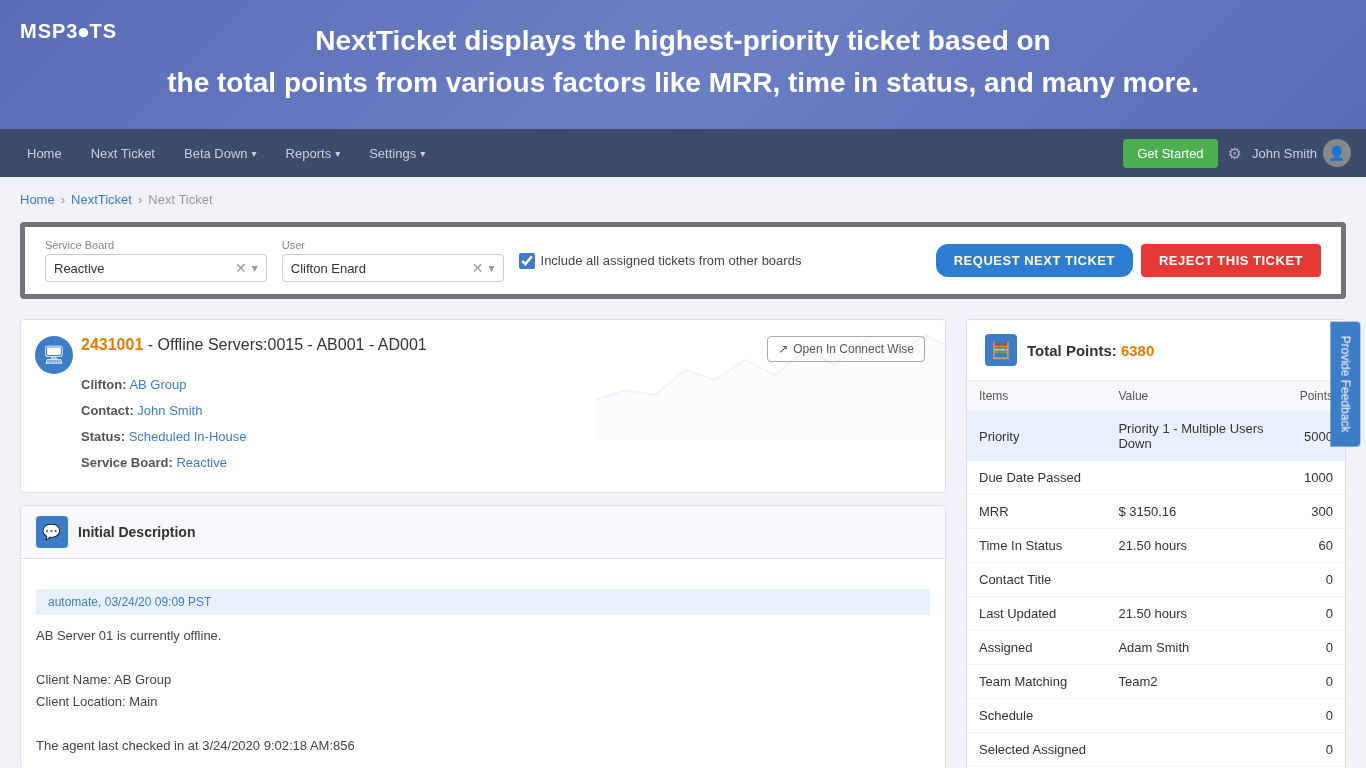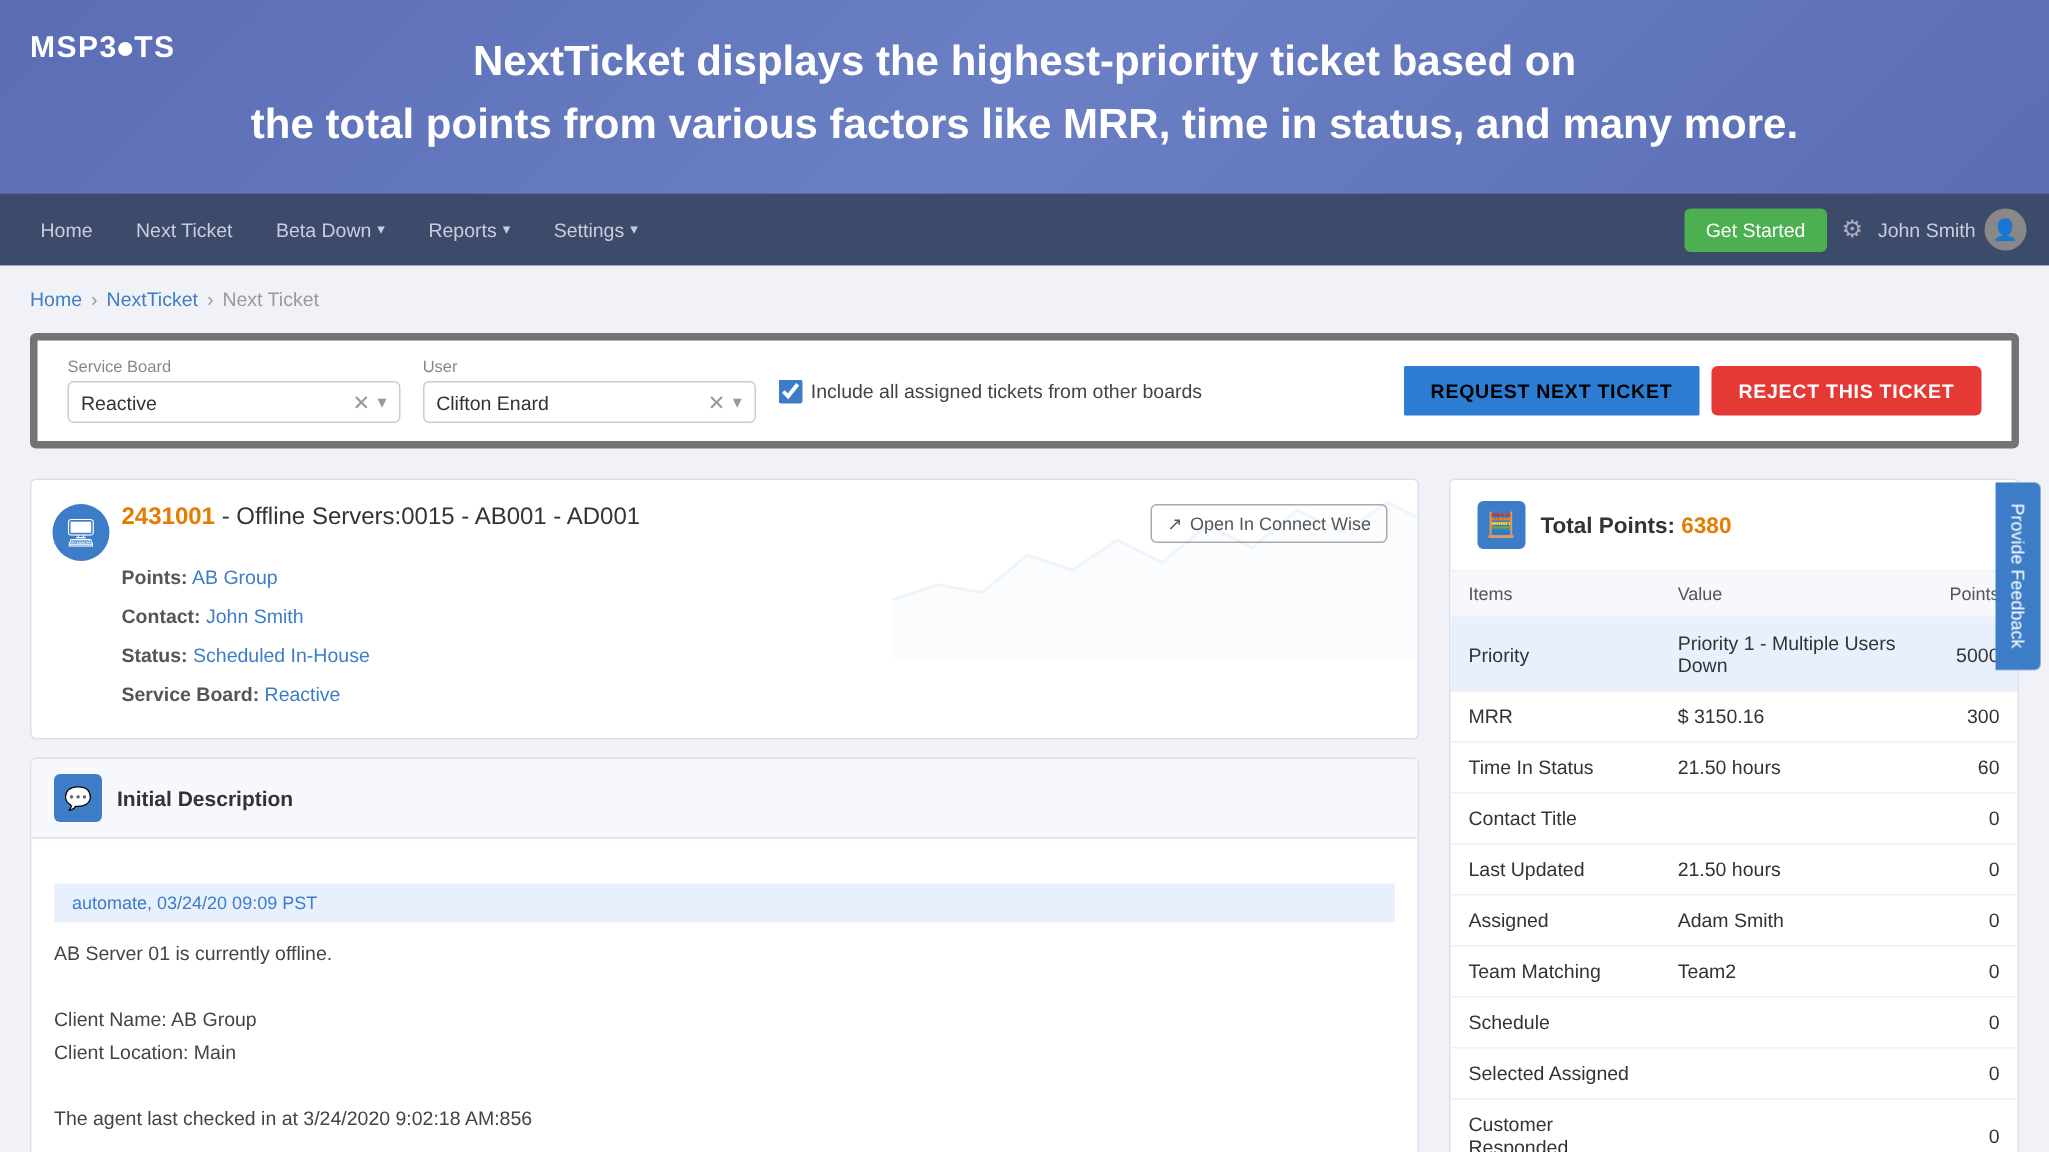--- a/index.html
+++ b/index.html
@@ -173,24 +173,24 @@
       height: 16px;
       accent-color: #3d7dc8;
     }
     .filter-actions {
       display: flex;
       gap: 8px;
       margin-left: auto;
     }
     .btn-request {
       background: #2d7dd2;
-      color: #000000;
+      color: #fef9c3;
       border: none;
       padding: 9px 18px;
-      border-radius: 1px;
+      border-radius: 12px;
       font-size: 13px;
       font-weight: bold;
       cursor: pointer;
       letter-spacing: 0.5px;
     }
     .btn-reject {
       background: #e53935;
       color: white;
       border: none;
       padding: 9px 18px;
@@ -497,21 +497,21 @@
           <div class="ticket-title">
             <a>2431001</a>
             <span>- Offline Servers:0015 - AB001 - AD001</span>
           </div>
           <button class="btn-connect-wise">
             <span>↗</span>
             <span>Open In Connect Wise</span>
           </button>
         </div>
         <div class="ticket-meta">
-          <div><strong>Points:</strong> <a>AB Group</a></div>
+          <div><strong>Clifton:</strong> <a>AB Group</a></div>
           <div><strong>Contact:</strong> <a>John Smith</a></div>
           <div><strong>Status:</strong> <a>Scheduled In-House</a></div>
           <div><strong>Service Board:</strong> <a>Reactive</a></div>
         </div>
       </div>
 
       <div class="section-card">
         <div class="section-header">
           <div class="section-icon">💬</div>
           <span class="section-title">Initial Description</span>
@@ -553,20 +553,25 @@
             <th>Points</th>
           </tr>
         </thead>
         <tbody id="points-tbody">
         <tr class="highlight-row">
       <td>Priority</td>
       <td>Priority 1 - Multiple Users Down</td>
       <td>5000</td>
     </tr>
             <tr>
+      <td>Due Date Passed</td>
+      <td></td>
+      <td>1000</td>
+    </tr>
+            <tr>
       <td>MRR</td>
       <td>$ 3150.16</td>
       <td>300</td>
     </tr>
             <tr>
       <td>Time In Status</td>
       <td>21.50 hours</td>
       <td>60</td>
     </tr>
             <tr>

